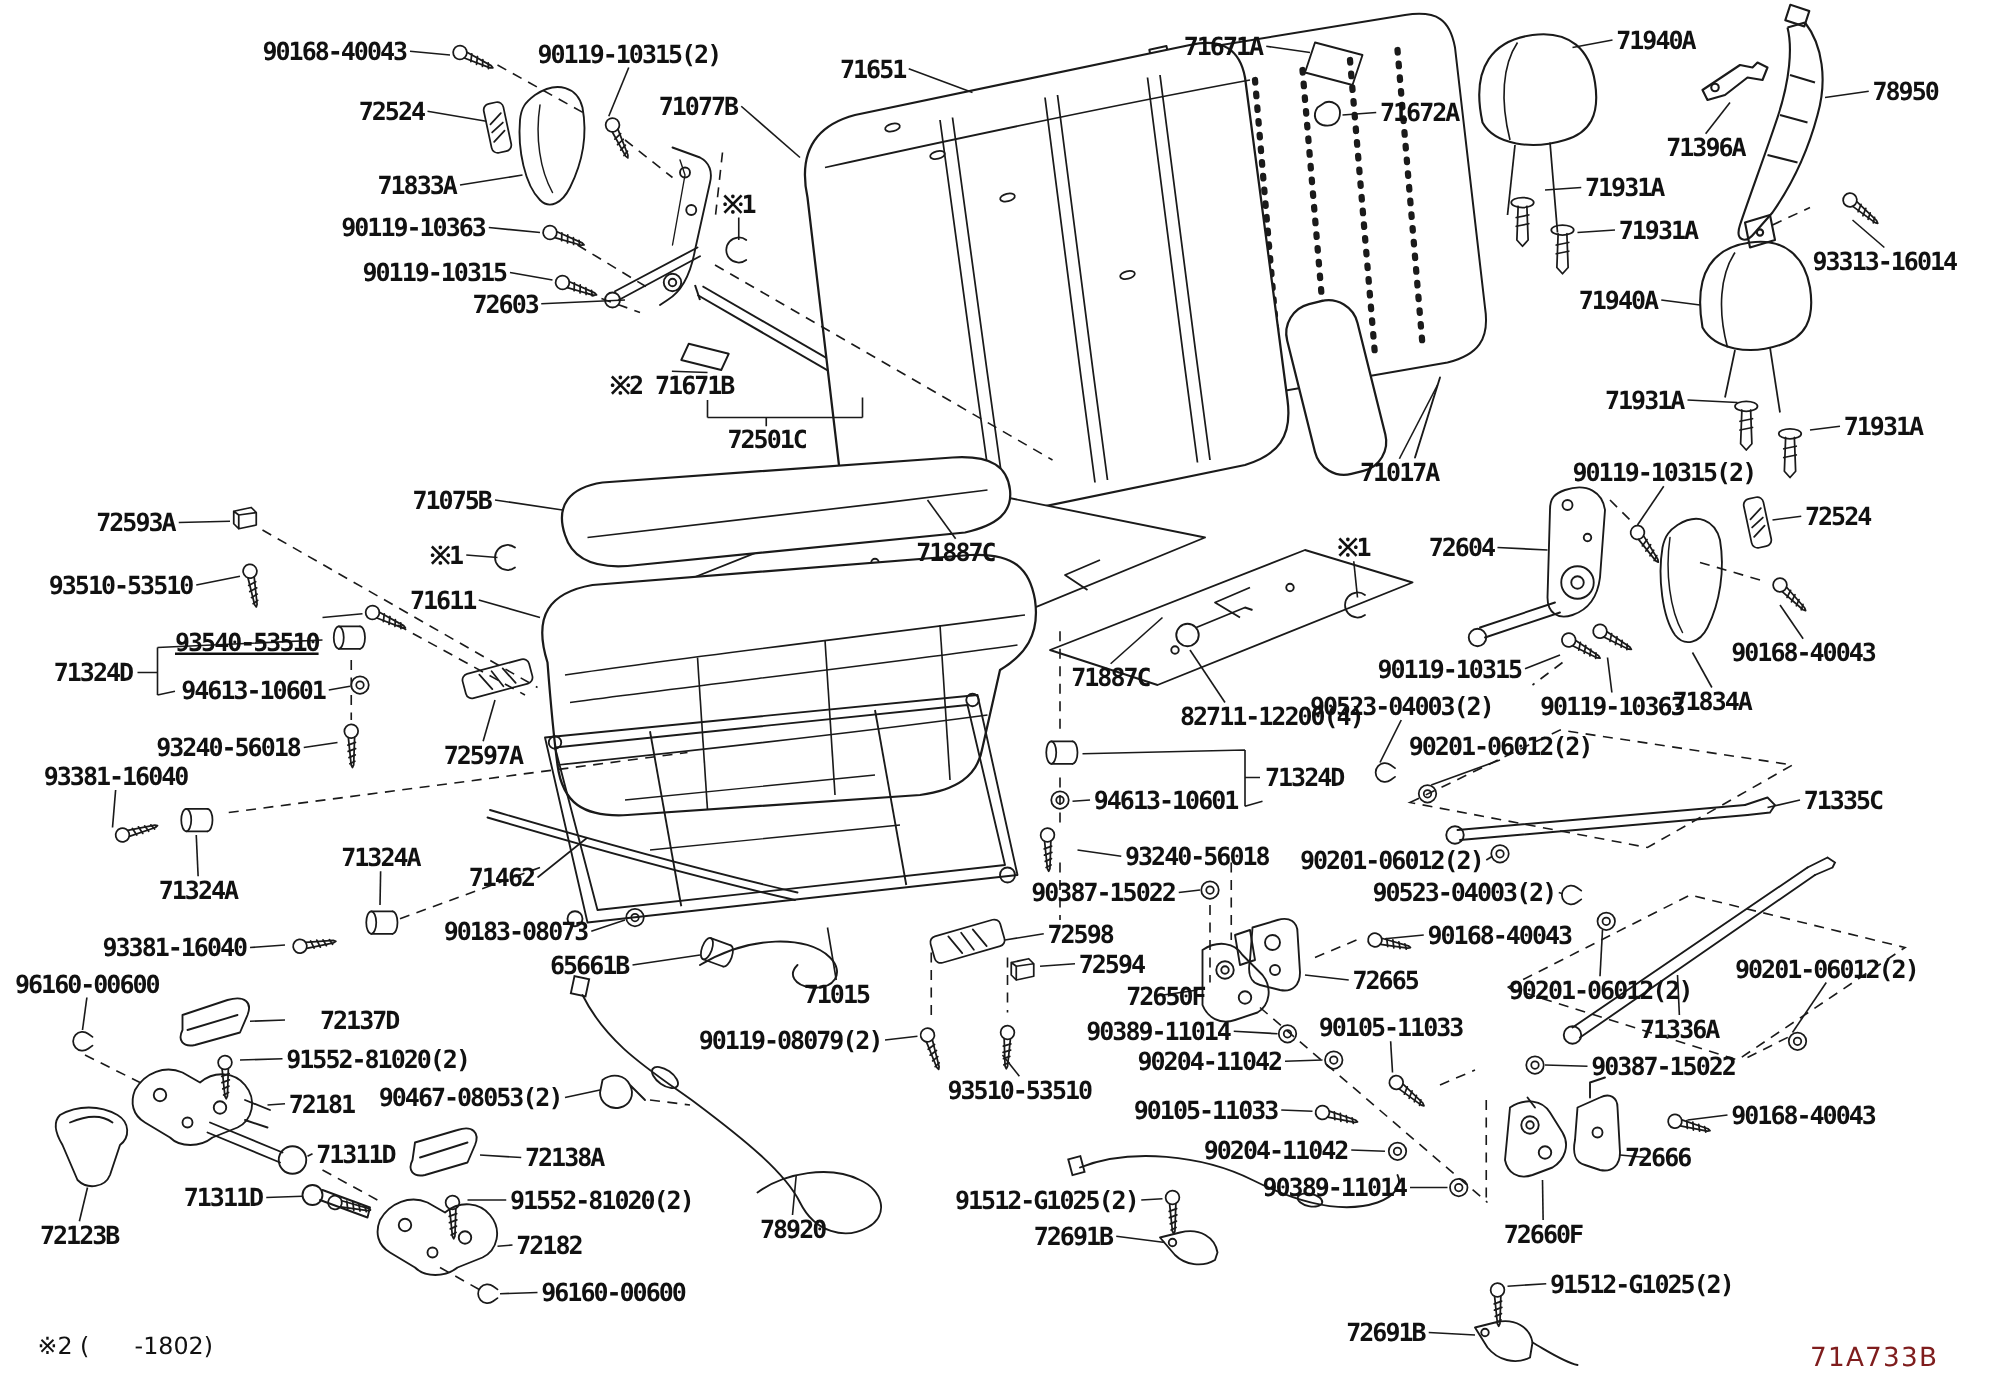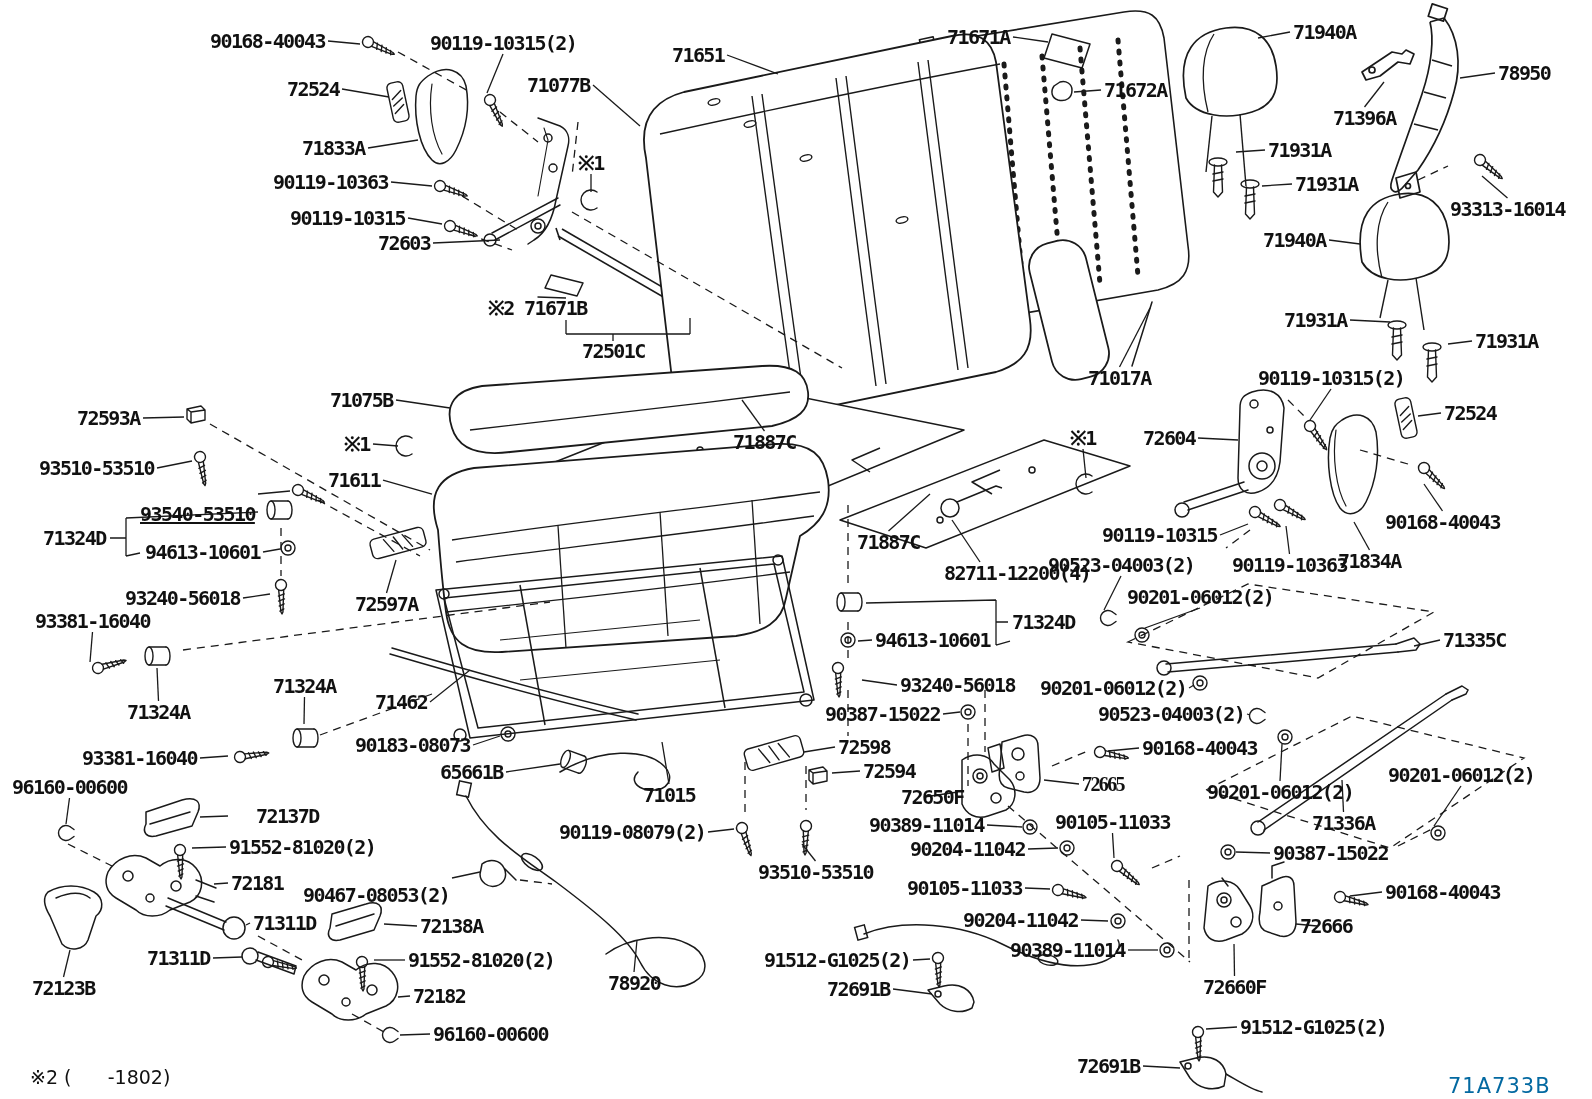--- a/index.html
+++ b/index.html
@@ -2,21 +2,21 @@
 <html><head>
 <meta charset="utf-8">
 <style>
   html,body{margin:0;padding:0;background:#fff;}
   #canvas{position:relative;width:1592px;height:1099px;background:#ffffff;overflow:hidden;
           font-family:"DejaVu Sans",sans-serif;}
   #lineart{position:absolute;left:0;top:0;}
   .pl{position:absolute;height:20px;line-height:20px;white-space:pre;color:#111;
       font-family:"DejaVu Sans Mono",monospace;font-weight:bold;font-size:20px;letter-spacing:-1.6px;}
   .note{position:absolute;color:#111;font-family:"DejaVu Sans",sans-serif;font-size:19px;white-space:pre;}
-  #diagram-code{position:absolute;color:#0369a1;font-family:"DejaVu Sans",sans-serif;font-size:21px;letter-spacing:1px;}
+  #diagram-code{position:absolute;color:#7f1d1d;font-family:"DejaVu Sans",sans-serif;font-size:21px;letter-spacing:1px;}
 </style>
 </head>
 <body>
 
 <div id="canvas">
 
   <svg id="lineart" width="1592" height="1099" viewBox="0 0 1592 1099">
 
     <g stroke="#1a1a1a" stroke-width="1.6" fill="none" stroke-linejoin="round" stroke-linecap="round">
       <path d="M886,96 C880,66 892,52 916,46 L1124,12 C1150,8 1160,16 1164,38 L1188,246 C1192,272 1182,284 1158,290 L950,326 C924,332 912,324 908,300 Z"></path>
@@ -653,21 +653,21 @@
       <div class="pl" style="left: 355px; top: 594px;">72597A</div>
       <div class="pl" style="left: 375px; top: 692px;">71462</div>
       <div class="pl" style="left: 355px; top: 735px;">90183-08073</div>
       <div class="pl" style="left: 440px; top: 762px;">65661B</div>
       <div class="pl" style="left: 643px; top: 785px;">71015</div>
       <div class="pl" style="left: 559px; top: 822px;">90119-08079(2)</div>
       <div class="pl" style="left: 758px; top: 862px;">93510-53510</div>
       <div class="pl" style="left: 608px; top: 973px;">78920</div>
       <div class="pl" style="left: 764px; top: 950px;">91512-G1025(2)</div>
       <div class="pl" style="left: 827px; top: 979px;">72691B</div>
-      <div class="pl" style="left: 303px; top: 868px; margin-top: 17px;">90467-08053(2)</div>
+      <div class="pl" style="left: 303px; top: 868px;">90467-08053(2)</div>
       <div class="pl" style="left: 231px; top: 806px; margin-left: 25px;">72137D</div>
       <div class="pl" style="left: 229px; top: 837px;">91552-81020(2)</div>
       <div class="pl" style="left: 231px; top: 873px;">72181</div>
       <div class="pl" style="left: 12px; top: 777px;">96160-00600</div>
       <div class="pl" style="left: 253px; top: 913px;">71311D</div>
       <div class="pl" style="left: 420px; top: 916px;">72138A</div>
       <div class="pl" style="left: 147px; top: 948px;">71311D</div>
       <div class="pl" style="left: 408px; top: 950px;">91552-81020(2)</div>
       <div class="pl" style="left: 32px; top: 978px;">72123B</div>
       <div class="pl" style="left: 413px; top: 986px;">72182</div>
@@ -681,21 +681,21 @@
       <div class="pl" style="left: 825px; top: 704px;">90387-15022</div>
       <div class="pl" style="left: 838px; top: 737px;">72598</div>
       <div class="pl" style="left: 863px; top: 761px;">72594</div>
       <div class="pl" style="left: 858px; top: 787px; margin-left: 43px;">72650F</div>
       <div class="pl" style="left: 869px; top: 815px;">90389-11014</div>
       <div class="pl" style="left: 910px; top: 839px;">90204-11042</div>
       <div class="pl" style="left: 1055px; top: 812px;">90105-11033</div>
       <div class="pl" style="left: 907px; top: 878px;">90105-11033</div>
       <div class="pl" style="left: 963px; top: 910px;">90204-11042</div>
       <div class="pl" style="left: 1010px; top: 940px;">90389-11014</div>
-      <div class="pl" style="left: 1082px; top: 774px; font-family: Liberation Serif, serif;">72665</div>
+      <div class="pl" style="left: 1082px; top: 774px;">72665</div>
       <div class="pl" style="left: 1142px; top: 738px;">90168-40043</div>
       <div class="pl" style="left: 1102px; top: 525px;">90119-10315</div>
       <div class="pl" style="left: 1048px; top: 555px;">90523-04003(2)</div>
       <div class="pl" style="left: 1127px; top: 587px;">90201-06012(2)</div>
       <div class="pl" style="left: 1232px; top: 555px;">90119-10363</div>
       <div class="pl" style="left: 1338px; top: 551px;">71834A</div>
       <div class="pl" style="left: 1385px; top: 512px;">90168-40043</div>
       <div class="pl" style="left: 1040px; top: 678px;">90201-06012(2)</div>
       <div class="pl" style="left: 1098px; top: 704px;">90523-04003(2)</div>
       <div class="pl" style="left: 1207px; top: 782px;">90201-06012(2)</div>

